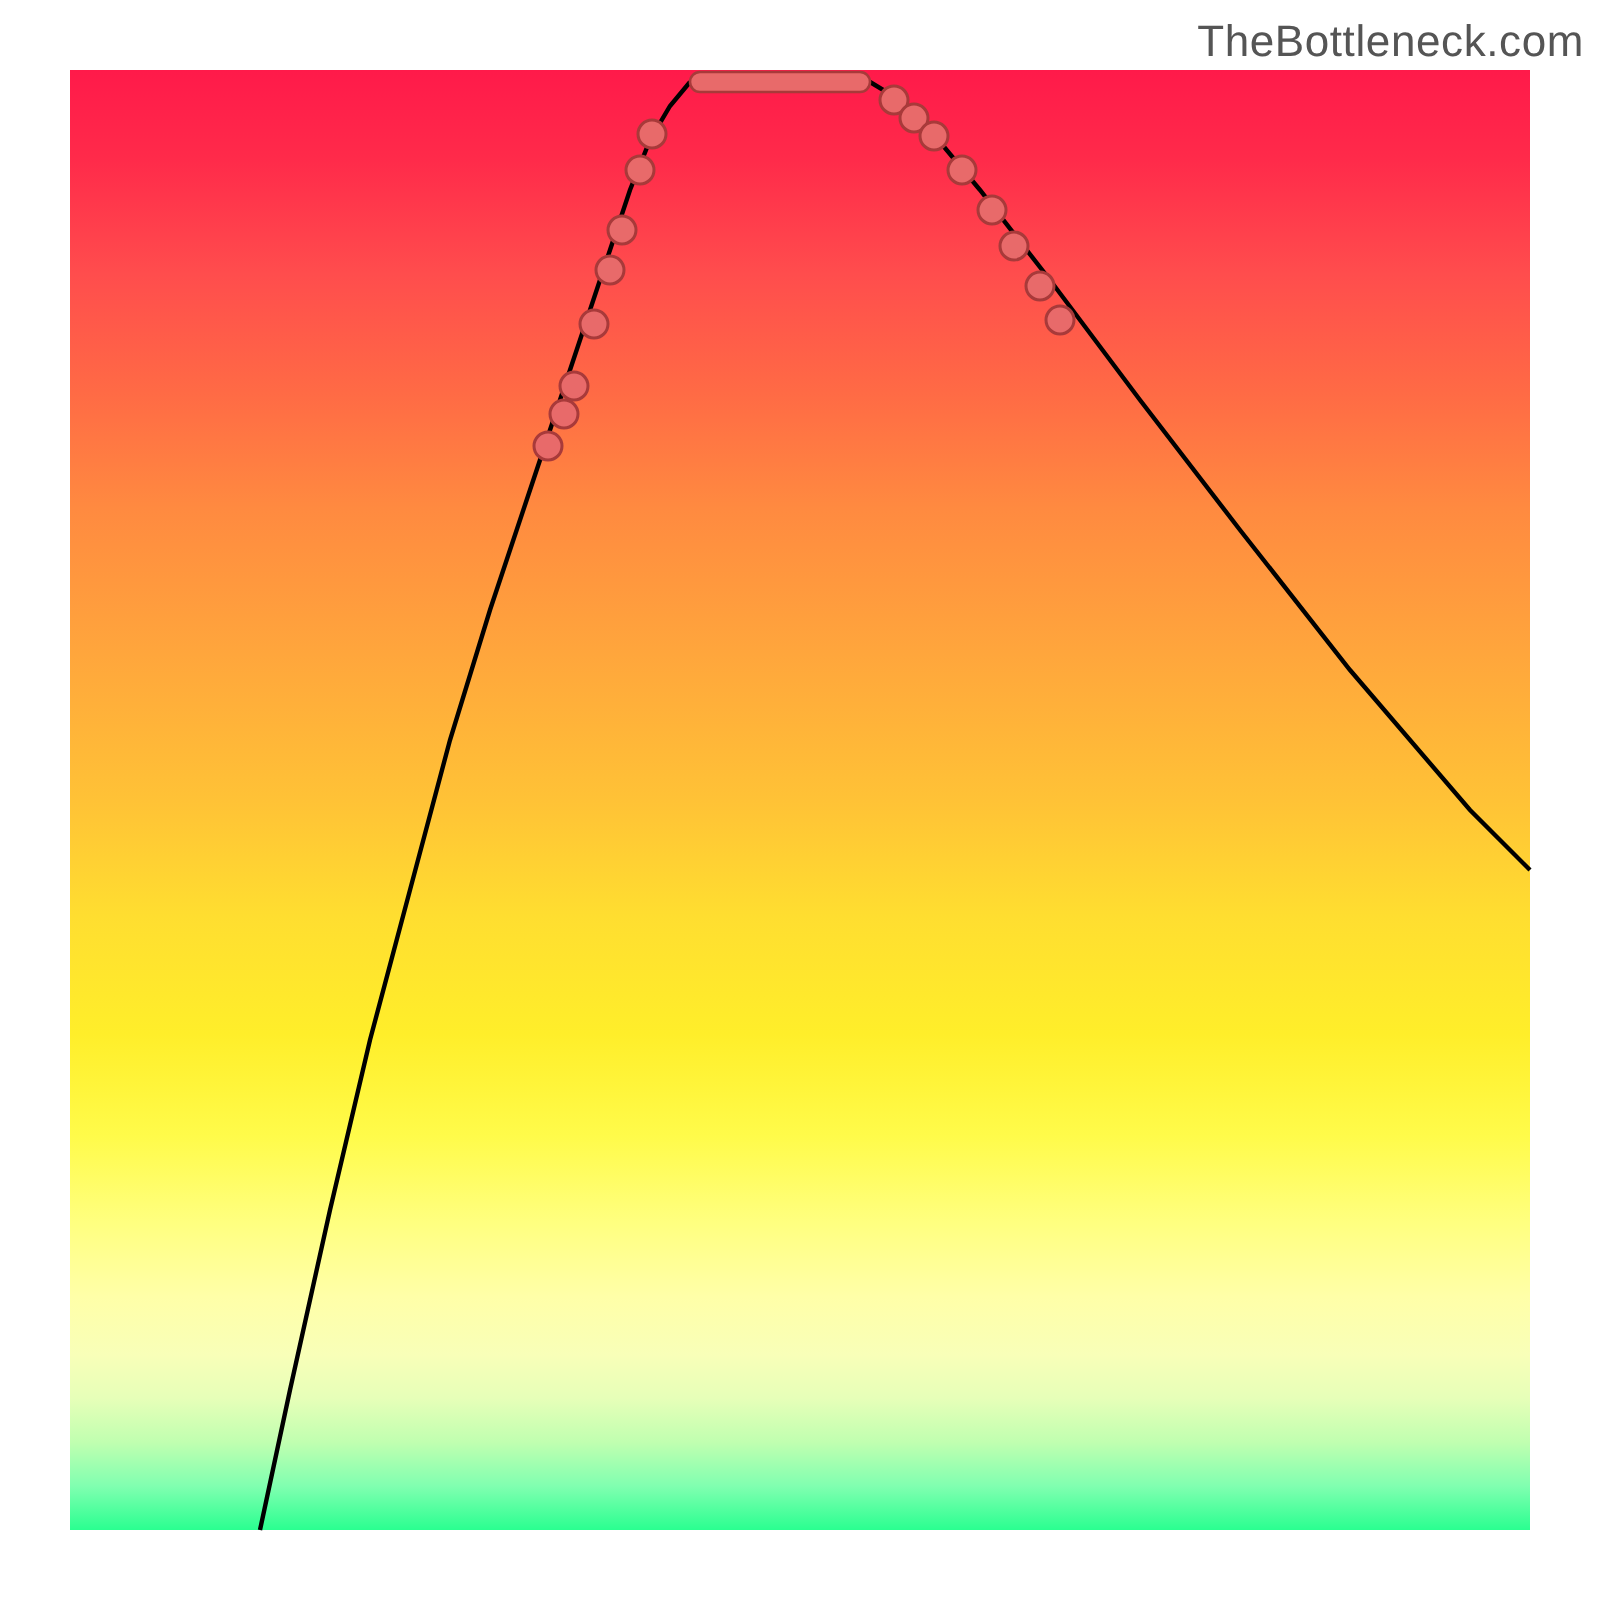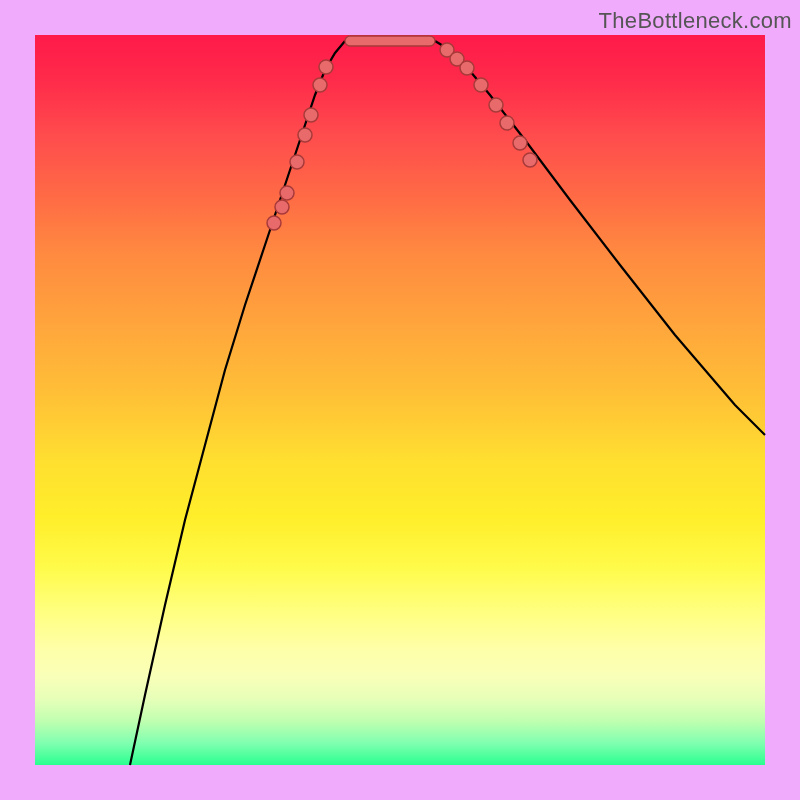--- a/index.html
+++ b/index.html
@@ -7,21 +7,21 @@
     padding: 0;
     width: 800px;
     height: 800px;
     overflow: hidden;
     background: #000;
     font-family: Arial, Helvetica, sans-serif;
   }
   .frame {
     position: absolute;
     inset: 0;
-    background: #f0abfc;
+    background: #ffffff;
     text-align: right;
   }
   .plot-area {
     position: absolute;
     left: 35px;
     top: 35px;
     width: 730px;
     height: 730px;
     
     background: linear-gradient(to bottom,

